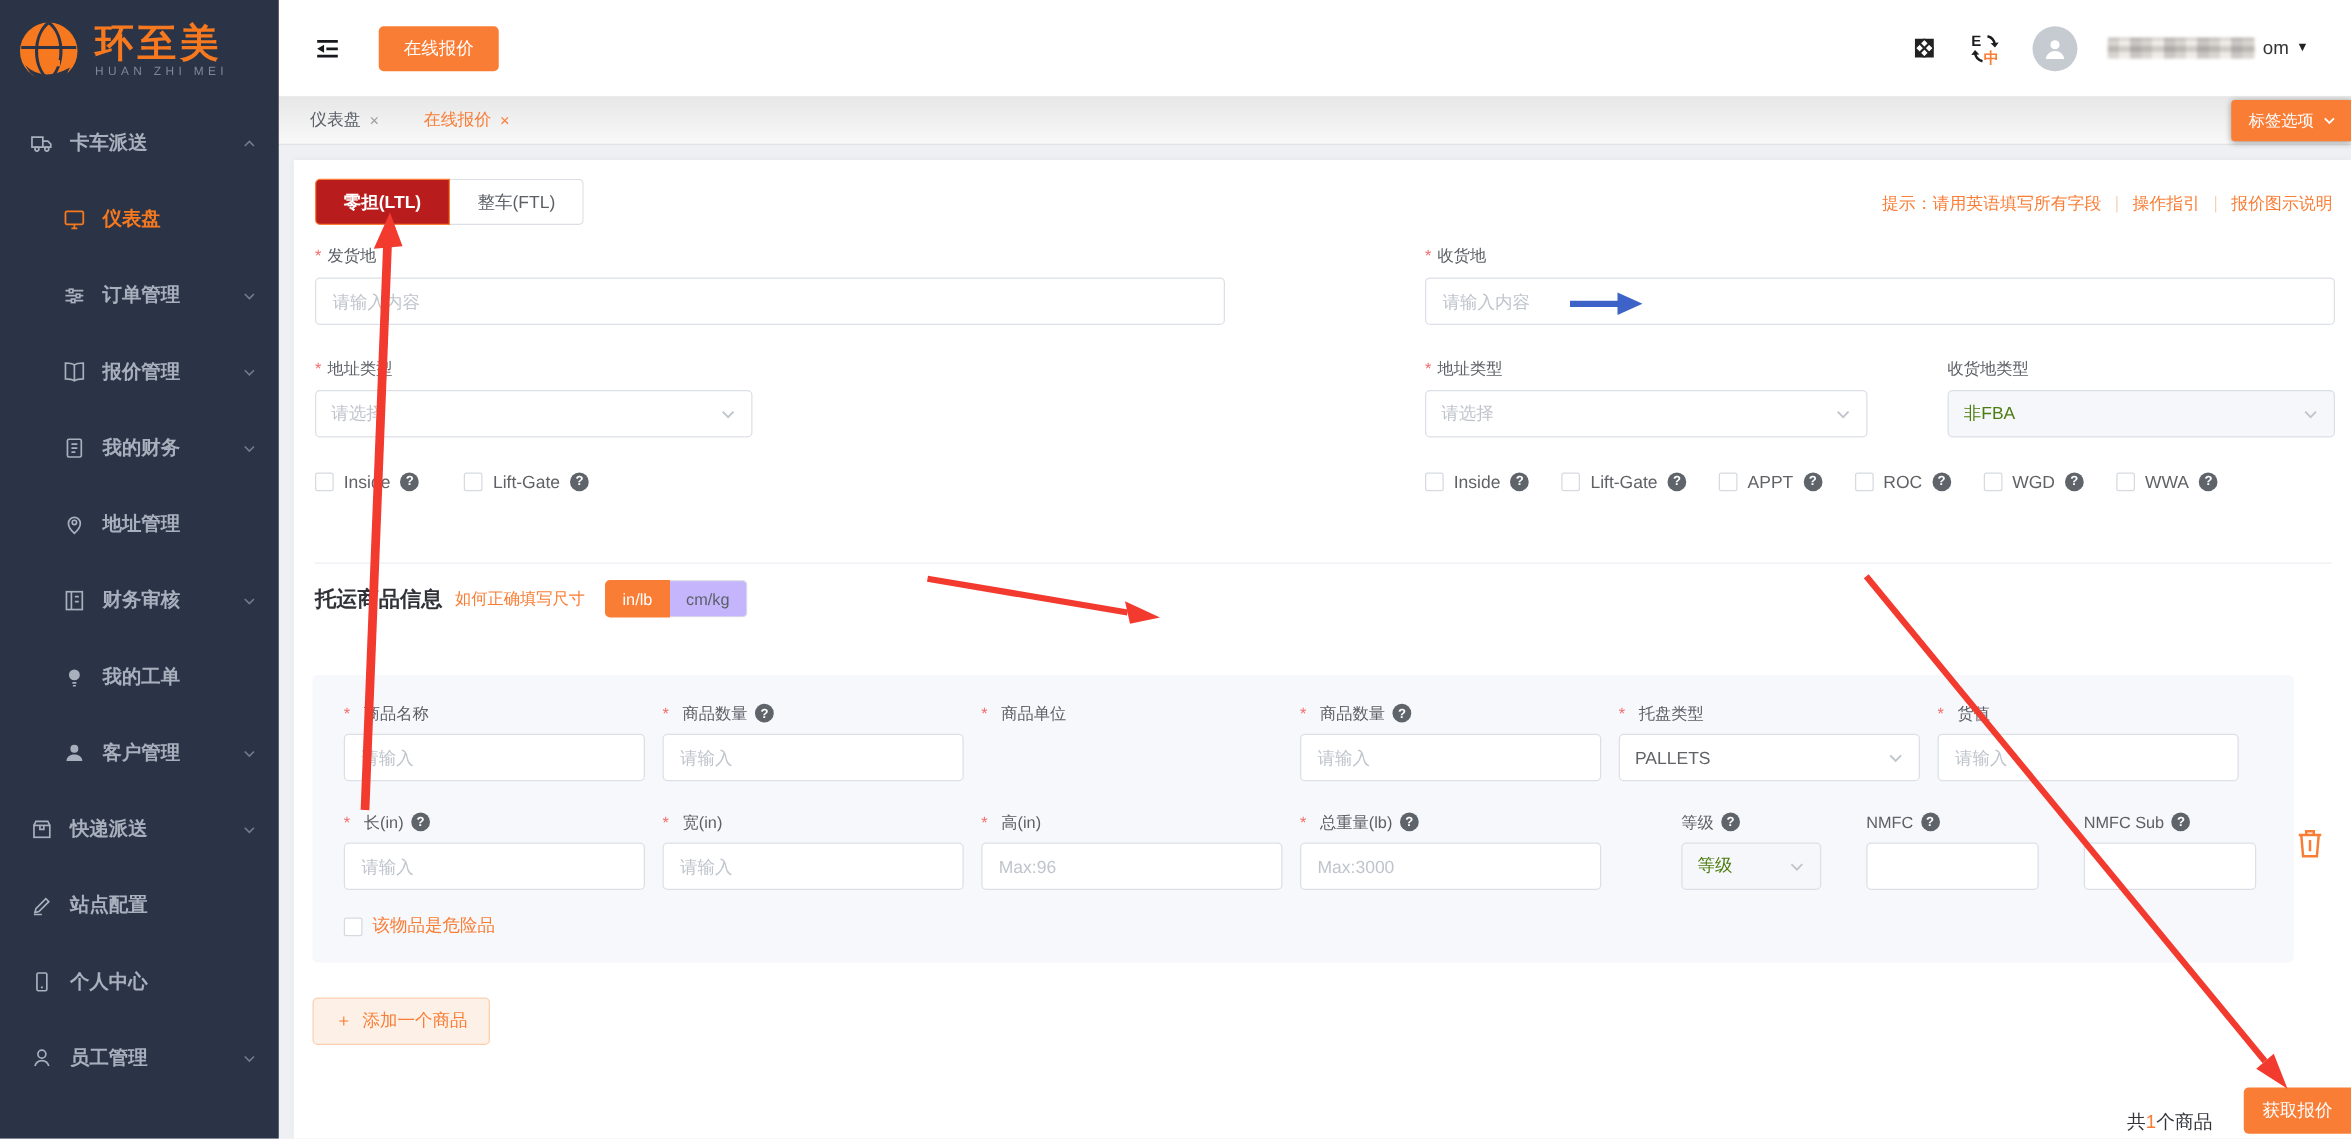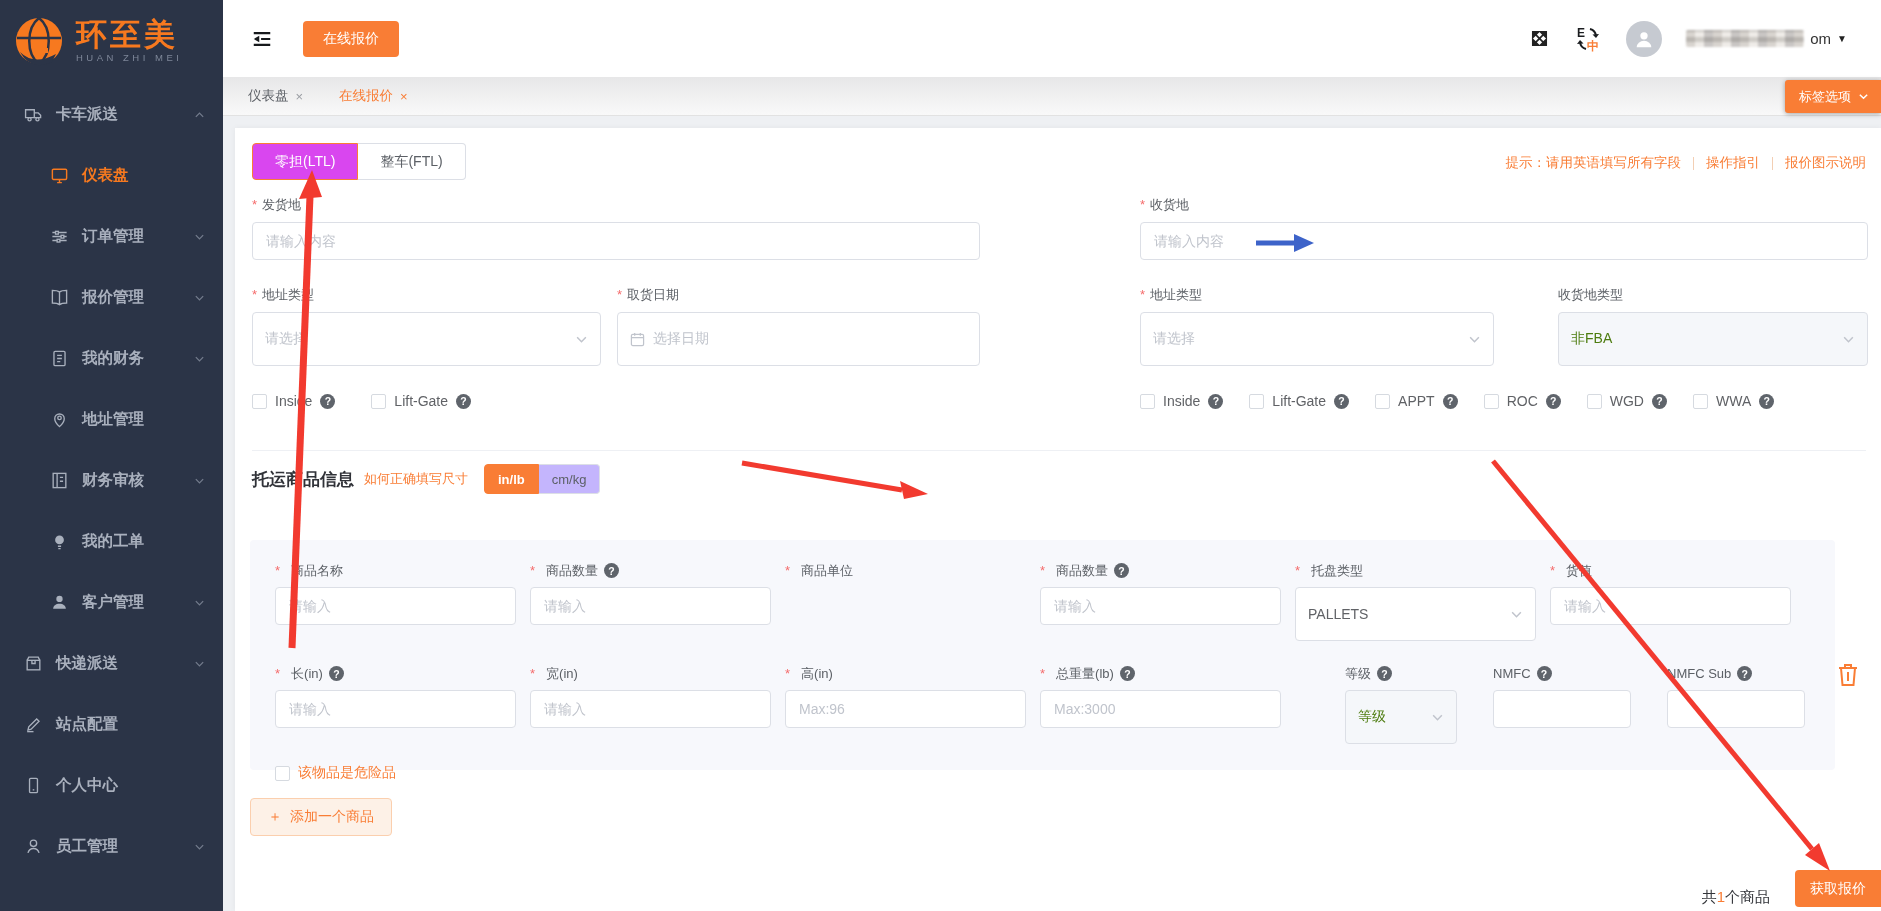--- a/index.html
+++ b/index.html
@@ -39,50 +39,50 @@
   .tab .x { font-size:13px; color:#9a9da3; }
   .tab.active { color:#f97d35; }
   .tab.active .x { color:#f97d35; }
   .btn-tags { position:absolute; right:0; top:3px; height:33px; padding:0 12px 0 14px; background:#f97d35; color:#fff;
               border:none; border-radius:3px 0 0 3px; font-size:13px; display:flex; align-items:center; gap:7px;
               box-shadow:0 1px 5px rgba(0,0,0,.35); cursor:pointer; font-family:inherit; }
   
   .panel { position:absolute; left:235px; top:128px; right:0; bottom:0; background:#fff; z-index:3; box-shadow:0 0 6px rgba(0,0,0,.05); }
   .mode-row { position:absolute; left:17px; top:15px; display:flex; }
   .btn-mode { height:37px; padding:0 22px; font-size:14px; border:1px solid #dcdfe6; background:#fff; color:#5c6066; cursor:pointer; font-family:inherit; }
-  .btn-mode.on { background:#d946ef; border-color:#f97d35; color:#fff; }
+  .btn-mode.on { background:#b91c1c; border-color:#f97d35; color:#fff;font-weight:bold; }
   .btn-mode:first-child { border-radius:4px 0 0 4px; }
   .btn-mode:last-child { border-radius:0 4px 4px 0; border-left:none; }
   .hints { position:absolute; right:15px; top:26px; display:flex; align-items:center; font-size:13.5px; color:#f97d35; }
   .hints .sep { width:1px; height:13px; background:#f3cfb4; margin:0 12px; }
   .hints a { color:#f97d35; text-decoration:none; cursor:pointer; }
   .fcol { position:absolute; top:68px; width:728px; }
   .fcol.left { left:17px; } .fcol.right { left:905px; }
   .flabel { font-size:13px; color:#5c6066; height:17px; margin-bottom:9px; }
   .req::before { content:"*"; color:#f56c6c; margin-right:5px; }
   .tin { width:100%; height:38px; border:1px solid #dcdfe6; border-radius:4px; padding:0 13px; font-size:14px; color:#606266; outline:none; background:#fff; font-family:inherit; }
   .tin::placeholder { color:#c0c4cc; }
   .subrow { display:flex; margin-top:26px; }
-  .sel { height:54px; border:1px solid #dcdfe6; border-radius:4px; background:#fff; display:flex; align-items:center; padding:0 12px; cursor:pointer; }
+  .sel { height:38px; border:1px solid #dcdfe6; border-radius:4px; background:#fff; display:flex; align-items:center; padding:0 12px; cursor:pointer; }
   .sel .val { font-size:14px; color:#606266; flex:1; }
   .sel.ph .val { color:#c0c4cc; }
   .sel.disabled { background:#f5f7fa; cursor:not-allowed; }
   .sel.disabled .val { color:#4d7c0f; }
   .chkrow { display:flex; margin-top:27px; align-items:center; }
   .chk { display:flex; align-items:center; gap:8px; font-size:14px; color:#606266; cursor:pointer; }
   .cbox { width:15px; height:15px; border:1px solid #d6dae0; border-radius:2px; background:#fff; }
   .qmark { width:15px; height:15px; border-radius:50%; background:#5f646b; color:#fff; font-size:10.5px; font-weight:bold;
            display:inline-flex; align-items:center; justify-content:center; cursor:pointer; }
   .divider { position:absolute; left:17px; right:15px; top:322px; border-top:1px solid #eef0f4; }
   .sechead { position:absolute; left:17px; top:336px; display:flex; align-items:center; }
   .sectitle { font-size:17px; font-weight:bold; color:#303238; }
   .sizelink { font-size:13px; color:#f97d35; margin-left:10px; cursor:pointer; }
   .unit-toggle { display:flex; margin-left:16px; }
   .btn-unit { height:30px; padding:0 13px; font-size:13px; border:1px solid #dcdfe6; background:#c4b5fd; color:#5c6066; cursor:pointer; font-family:inherit; }
-  .btn-unit.on { background:#f97d35; border-color:#f97d35; color:#fff; font-weight:bold; }
+  .btn-unit.on { background:#f97d35; border-color:#f97d35; color:#fff; font-weight:normal; }
   .btn-unit:first-child { border-radius:4px 0 0 4px; }
   .btn-unit:last-child { border-radius:0 4px 4px 0; border-left:none; }
   .card { position:absolute; left:15px; top:412px; width:1585px; height:230px; background:#f7f8fc; border-radius:4px; padding:22px 25px 0 25px; }
   .frow { display:flex; gap:14px; }
   .frow.second { margin-top:24px; }
   .fld { flex:0 0 241px; }
   .fld .flabel { display:flex; align-items:center; gap:6px; margin-bottom:8px; }
   .fld.w-grade { flex:0 0 112px; margin-left:50px; }
   .fld.w-nmfc  { flex:0 0 138px; margin-left:22px; }
   .hazard { margin-top:20px; }
@@ -365,30 +365,20 @@
     <div class="subrow" style="gap:16px;">
       <div style="width:350px;">
         <div class="flabel req">地址类型</div>
         <div class="sel ph">
           <span class="val">请选择</span>
           <svg class="icn" width="13" height="13" viewBox="0 0 12 12">
               <path d="M2 4l4 4 4-4" fill="none" stroke="#c0c4cc" stroke-width="1.4"></path>
             </svg>
         </div>
       </div>
-      <div style="width:364px;">
-        <div class="flabel req">取货日期</div>
-        <div class="sel ph">
-          <svg class="icn" width="15" height="15" viewBox="0 0 16 16" style="margin-right:8px;">
-              <rect x="1.5" y="2.5" width="13" height="12" rx="1.5" fill="none" stroke="#c0c4cc" stroke-width="1.3"></rect>
-              <path d="M1.5 6h13M5 1v3M11 1v3" stroke="#c0c4cc" stroke-width="1.3"></path>
-            </svg>
-          <span class="val">选择日期</span>
-        </div>
-      </div>
     </div>
     <div class="chkrow" style="gap:36px;">
       <span class="chk">
         <span class="cbox"></span>
         <span>Inside</span>
         <span class="qmark">?</span>
       </span>
       <span class="chk">
         <span class="cbox"></span>
         <span>Lift-Gate</span>

